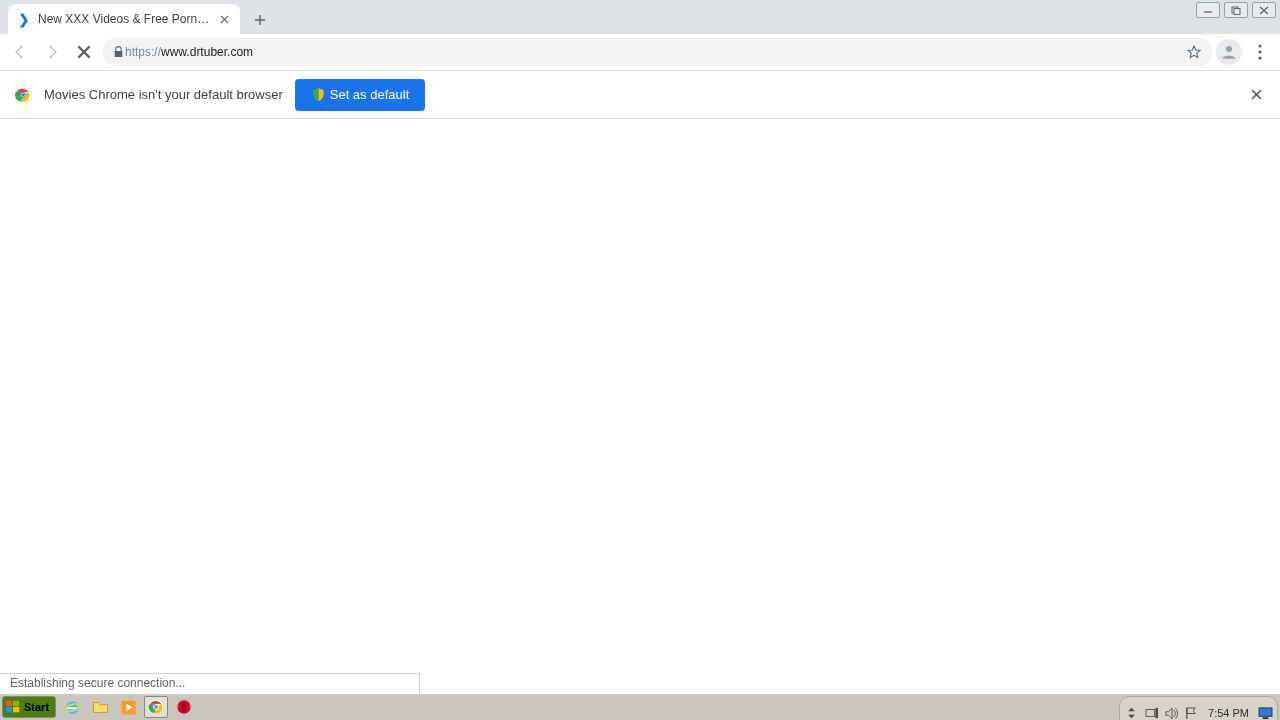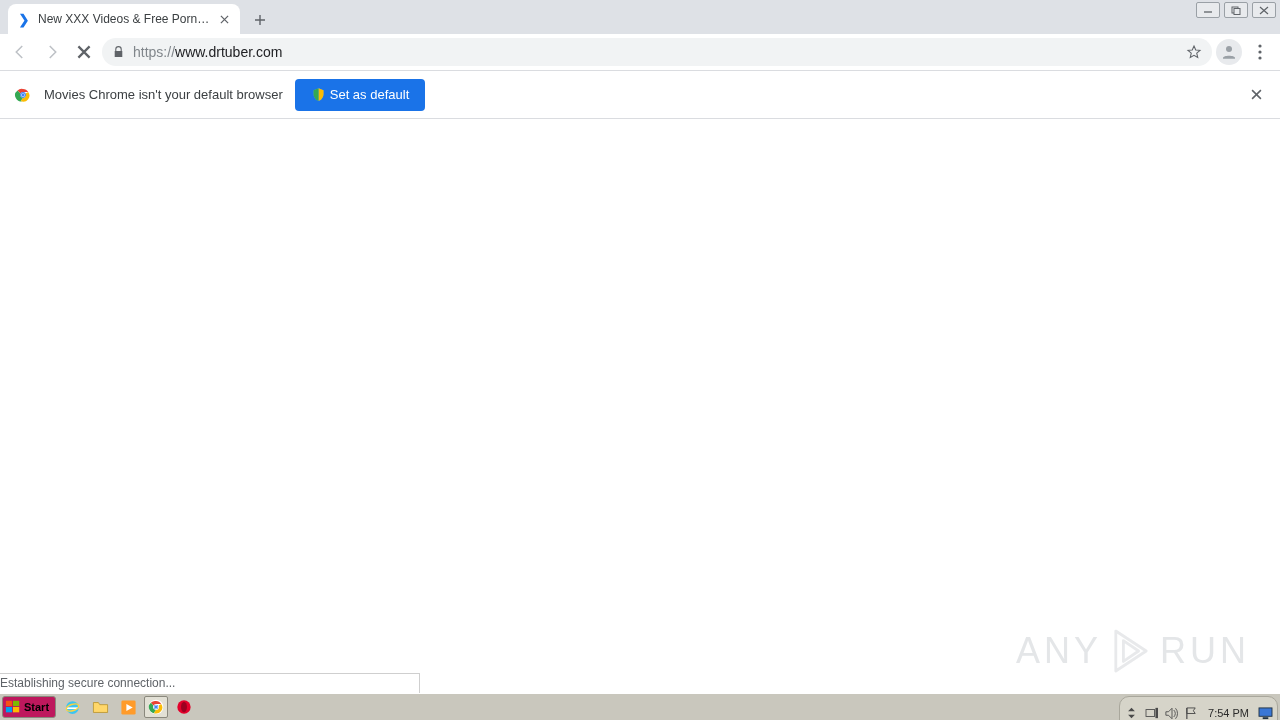--- a/index.html
+++ b/index.html
@@ -59,21 +59,21 @@
   border-bottom:1px solid #dadce0;
   display:flex;align-items:center;padding:0 6px;gap:4px;
 }
 .nav-icon {
   width:28px;height:28px;display:flex;align-items:center;justify-content:center;
   color:#5f6368;border-radius:50%;
 }
 .nav-icon.disabled { color:#bdc1c6; }
 .omnibox {
   flex:1;height:28px;background:#f1f3f4;border-radius:14px;
-  display:flex;align-items:center;padding:0 10px;gap:8px;font-size:14px;color:#202124;
+  display:flex;align-items:center;padding:0 10px;gap:0;font-size:12px;color:#202124;
 }
 .omnibox .lock { color:#5f6368;display:flex; }
 .omnibox .url-dim { color:#80868b; }
 .omnibox .url-main { color:#202124; }
 .omnibox .star { margin-left:auto;color:#5f6368;display:flex; }
 .avatar {
   width:26px;height:26px;border-radius:50%;background:#e8eaed;
   display:flex;align-items:center;justify-content:center;color:#9aa0a6;
 }
 .menu-dots { width:28px;display:flex;align-items:center;justify-content:center;color:#5f6368; }
@@ -91,39 +91,39 @@
 }
 .shield { width:15px;height:15px; }
 .infobar .close { margin-left:auto;color:#5f6368;width:20px;height:20px;
   display:flex;align-items:center;justify-content:center;cursor:pointer; }
 
 
 .content { position:relative;height:calc(720px - 34px - 37px - 48px - 27px);background:#fff; }
 .statusbar {
   position:absolute;left:0;bottom:0;height:20px;min-width:420px;
   border:1px solid #cfcfcf;border-left:none;border-bottom:none;
-  background:#fff;font-size:12px;color:#5f6368;padding:2px 0;
+  background:#fff;font-size:12px;color:#5f6368;padding:2px 10px;
 }
 
 
 .watermark {
   position:absolute;right:30px;bottom:20px;display:flex;align-items:center;gap:10px;
   color:#e4e6e8;font-size:36px;font-weight:300;letter-spacing:4px;pointer-events:none;
   font-family:Arial,sans-serif;
 }
 .watermark svg { opacity:0.85; }
 
 
 .taskbar {
   height:27px;background:#c9c7bd;border-top:1px solid #fff;
   display:flex;align-items:center;font-size:11px;position:relative;
 }
 .start-btn {
   height:22px;margin:0 2px;padding:0 6px 0 2px;border:1px solid #8a887d;border-radius:3px;
-  display:flex;align-items:center;gap:3px;background:#be185d;
+  display:flex;align-items:center;gap:3px;background:#4d7c0f;
 }
 .start-flag { width:16px;height:16px; }
 .task-icon {
   width:24px;height:22px;margin:0 2px;display:flex;align-items:center;justify-content:center;
   border-radius:2px;
 }
 .task-icon.active { border:1px solid #8a887d;background:#e2e0d5; }
 .tray {
   position:absolute;right:2px;top:2px;height:34px;display:flex;align-items:center;
   border:1px solid #a9a79c;border-radius:10px;background:#d6d4c9;padding:0 4px;gap:5px;
@@ -237,28 +237,20 @@
   </button>
   <span class="close">
     <svg width="11" height="11" viewBox="0 0 10 10">
         <path d="M1 1l8 8M9 1l-8 8" stroke="#5f6368" stroke-width="1.4"></path>
       </svg>
   </span>
 </div>
 
 <div class="content">
   <div class="statusbar">Establishing secure connection...</div>
-  <div class="watermark">
-    <span>ANY</span>
-    <svg width="38" height="44" viewBox="0 0 40 46">
-      <path d="M4 2l32 21L4 44z" fill="none" stroke="#e4e6e8" stroke-width="3" stroke-linejoin="round"></path>
-      <path d="M12 12l16 11-16 11z" fill="none" stroke="#e4e6e8" stroke-width="3" stroke-linejoin="round"></path>
-    </svg>
-    <span>RUN</span>
-  </div>
 </div>
 
 <div class="taskbar">
   <div class="start-btn">
     <svg class="start-flag" viewBox="0 0 18 18">
       <rect x="1" y="2" width="7" height="6" fill="#f65314"></rect>
         <rect x="9" y="2" width="7" height="6" fill="#7cbb00"></rect>
       <rect x="1" y="9" width="7" height="6" fill="#00a1f1"></rect>
         <rect x="9" y="9" width="7" height="6" fill="#ffbb00"></rect>
     </svg>

